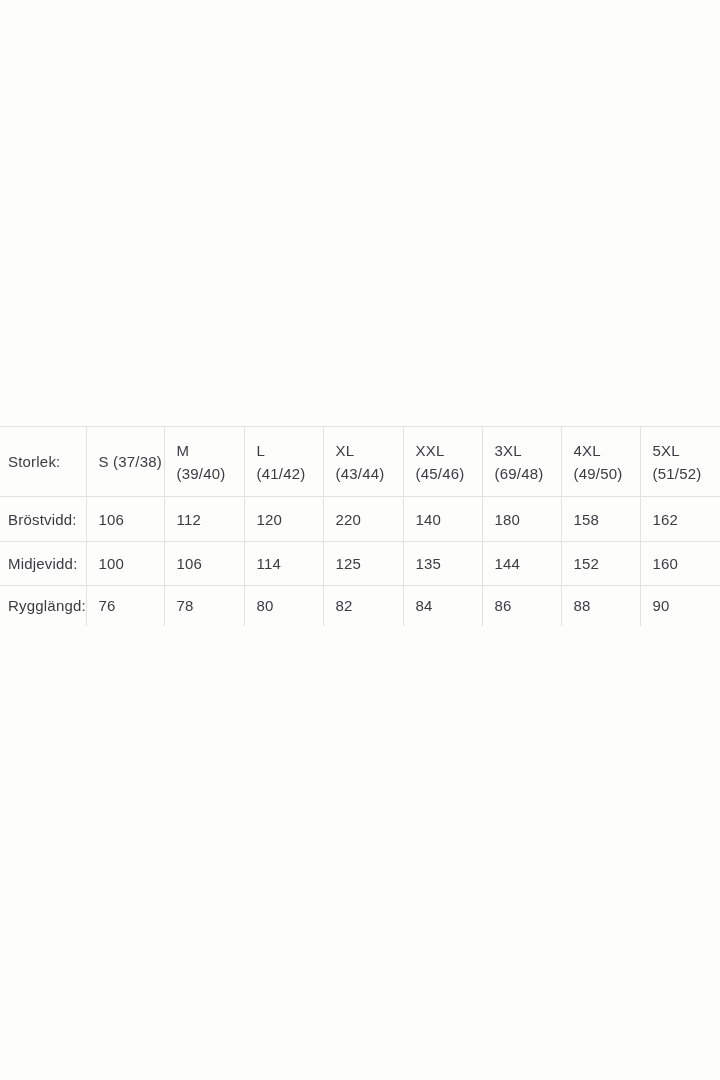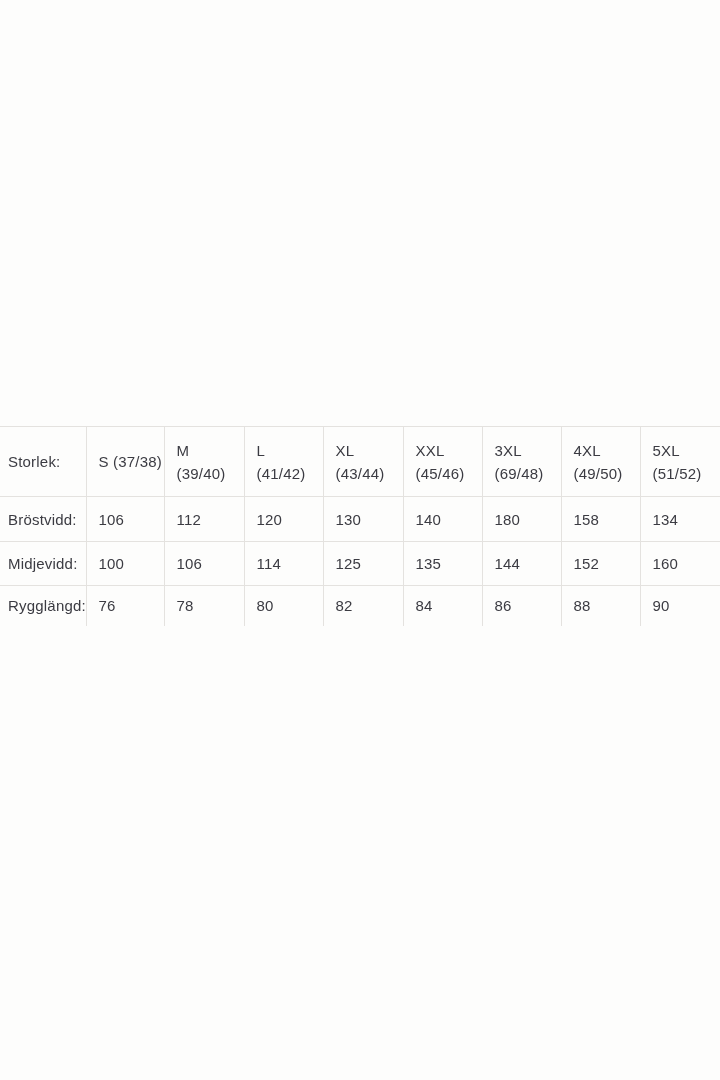--- a/index.html
+++ b/index.html
@@ -88,25 +88,25 @@
     <th class="size-col">
       <span class="size-line">5XL</span>
       <span class="size-line">(51/52)</span>
     </th>
   </tr>
   <tr class="data-row">
     <th class="row-label">Bröstvidd:</th>
     <td>106</td>
     <td>112</td>
     <td>120</td>
-    <td>130</td>
+    <td>220</td>
     <td>140</td>
     <td>180</td>
     <td>158</td>
-    <td>134</td>
+    <td>162</td>
   </tr>
   <tr class="data-row-mid">
     <th class="row-label">Midjevidd:</th>
     <td>100</td>
     <td>106</td>
     <td>114</td>
     <td>125</td>
     <td>135</td>
     <td>144</td>
     <td>152</td>

